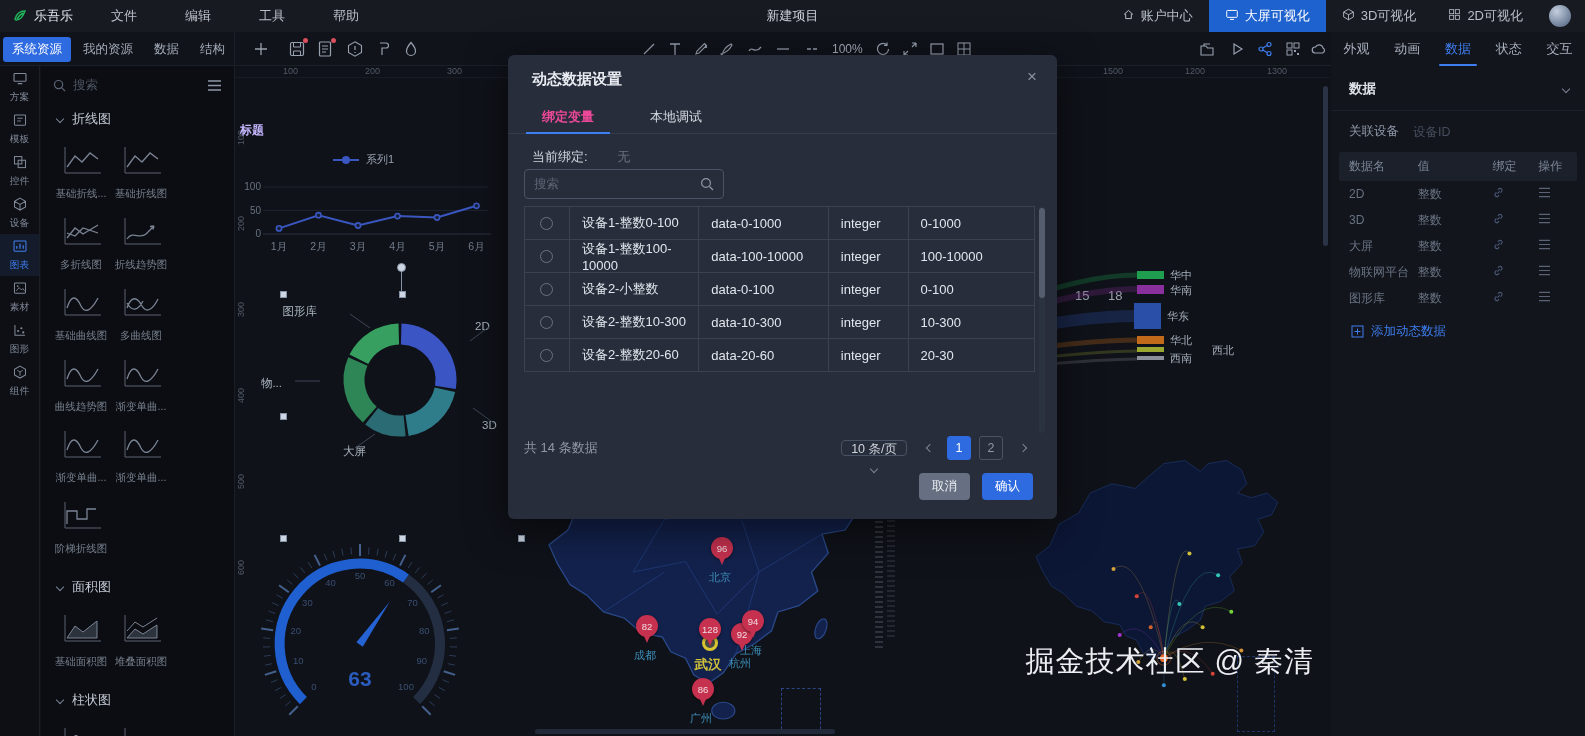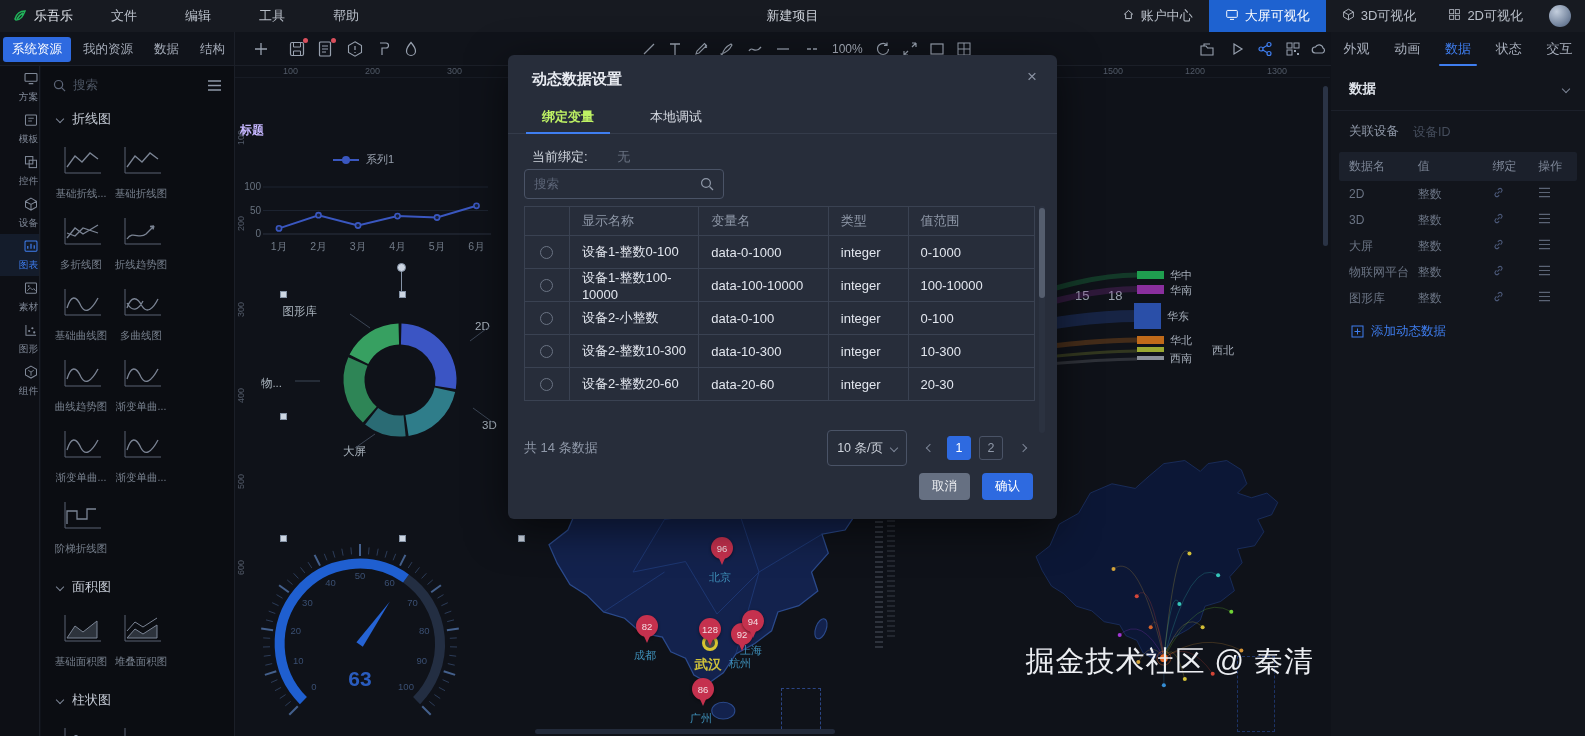--- a/index.html
+++ b/index.html
@@ -28,21 +28,21 @@
   .ticon svg { width:18px; height:18px; display:block; }
   .ticon .reddot { position:absolute; right:-2px; top:-2px; width:5px; height:5px; border-radius:50%; background:#d94f5c; }
   .zoomlvl { position:absolute; top:10px; color:#a6adba; font-size:12px; cursor:pointer; }
   .insp-tabs { position:absolute; left:1331px; top:0; width:254px; height:34px; display:flex; align-items:center; justify-content:space-around; background:#12151c; }
   .insp-tab { position:relative; color:#aab1be; cursor:pointer; padding:7px 2px; font-size:13px; }
   .insp-tab.active { color:#3f7ef0; }
   .insp-tab.active::after { content:""; position:absolute; left:-4px; right:-4px; bottom:-1px; height:2px; background:#3f7ef0; border-radius:1px; }
 
   
   .rail { position:absolute; left:0; top:66px; width:40px; height:670px; background:#0d0f15; border-right:1px solid #1b1f28; z-index:3; }
-  .rail-item { height:42px; display:flex; flex-direction:column; align-items:flex-end; justify-content:center; gap:2px; color:#8089 98; color:#808998; cursor:pointer; }
+  .rail-item { height:42px; display:flex; flex-direction:column; align-items:center; justify-content:center; gap:2px; color:#8089 98; color:#808998; cursor:pointer; }
   .rail-item svg { width:16px; height:16px; }
   .rail-item span { font-size:10.5px; transform:scale(.92); }
   .rail-item.active { background:#141c2b; color:#3f7ef0; }
 
   
   .libpanel { position:absolute; left:41px; top:66px; width:194px; height:670px; background:#0b0d12; border-right:1px solid #1b1f28; overflow:hidden; z-index:3; }
   .libsearch { display:flex; align-items:center; margin:12px 12px 4px 12px; gap:8px; }
   .libsearch .searchbox { flex:1; display:flex; align-items:center; gap:7px; color:#4d5664; }
   .libsearch input { background:transparent; border:none; outline:none; color:#aab1be; font-size:12.5px; width:90px; }
   .libsearch input::placeholder { color:#4d5664; }
@@ -97,41 +97,41 @@
   .dc2 { width:48px; color:#4b5878; }
   .dc3 { width:30px; color:#5b6475; }
   .addlink { display:flex; align-items:center; gap:7px; margin:12px 0 0 20px; color:#3f7ef0; font-size:12.5px; cursor:pointer; }
 
   
   .modal { position:absolute; left:508px; top:55px; width:549px; height:464px; background:#272d3a; border-radius:6px; box-shadow:0 10px 40px rgba(0,0,0,.55); z-index:20; }
   .modal-title { position:absolute; left:24px; top:15px; font-size:15px; font-weight:bold; color:#e9ecf2; }
   .modal-close { position:absolute; right:14px; top:10px; font-size:17px; color:#8a92a2; cursor:pointer; padding:2px 6px; }
   .mtabs { position:absolute; left:0; top:46px; width:100%; height:33px; border-bottom:1px solid #343b4a; display:flex; padding-left:34px; gap:56px; }
   .mtab { position:relative; font-size:13px; color:#d6dae2; cursor:pointer; padding-top:7px; }
-  .mtab.active { color:#bef264; font-weight:bold; }
+  .mtab.active { color:#ec4899; font-weight:bold; }
   .mtab.active::after { content:""; position:absolute; left:-16px; right:-16px; bottom:-1px; height:2px; background:#3f7ef0; }
   .mbind { position:absolute; left:24px; top:93px; font-size:13px; color:#cfd4dd; }
   .mbind .none { color:#6a7383; margin-left:26px; }
   .msearch { position:absolute; left:16px; top:114px; width:200px; height:30px; border:1px solid #4a5366; border-radius:4px; display:flex; align-items:center; padding:0 9px; gap:6px; }
   .msearch input { flex:1; background:transparent; border:none; outline:none; color:#cfd4dd; font-size:12.5px; min-width:0; }
   .msearch input::placeholder { color:#5d6678; }
   .mtable { position:absolute; left:16px; top:151px; width:511px; border:1px solid #3a4252; border-bottom:none; }
   .mtr { display:flex; border-bottom:1px solid #3a4252; }
   .mtr > div { border-right:1px solid #3a4252; padding:0 12px; display:flex; align-items:center; font-size:13px; }
   .mtr > div:last-child { border-right:none; }
   .mtr.mhead { height:29px; color:#8f98a8; }
   .mtr.mbody { height:33px; color:#e2e6ee; }
   .mc0 { width:45px; justify-content:center; }
   .mc1 { width:130px; } .mc2 { width:130px; } .mc3 { width:80px; } .mc4 { width:126px; }
   .radio { width:13px; height:13px; border:1px solid #6a7383; border-radius:50%; cursor:pointer; }
   .mscroll { position:absolute; left:531px; top:153px; width:6px; height:90px; background:#555e6e; border-radius:3px; }
   .mscroll-track { position:absolute; left:531px; top:151px; width:6px; height:227px; background:#2b3240; border-radius:3px; }
   .mpager { position:absolute; left:16px; top:378px; width:511px; height:30px; display:flex; align-items:center; }
   .mtotal { color:#8f98a8; font-size:13px; }
-  .psize { margin-left:auto; display:flex; align-items:center; gap:8px; border:1px solid #4a5366; border-radius:4px; height:36px; padding:0 9px; color:#cfd4dd; font-size:12.5px; cursor:pointer; }
+  .psize { margin-left:auto; display:flex; align-items:center; gap:8px; border:1px solid #4a5366; border-radius:4px; height:16px; padding:0 9px; color:#cfd4dd; font-size:12.5px; cursor:pointer;flex-direction:column; }
   .parrow { width:22px; height:24px; display:flex; align-items:center; justify-content:center; color:#aab2c0; cursor:pointer; margin-left:10px; }
   .pnum { width:24px; height:24px; border-radius:3px; display:flex; align-items:center; justify-content:center; font-size:12.5px; margin-left:8px; cursor:pointer; border:1px solid #4a5366; color:#8f98a8; }
   .pnum.active { background:#2e6ae0; border-color:#2e6ae0; color:#fff; }
   .mfooter { position:absolute; right:24px; top:418px; display:flex; gap:12px; }
   .btn { height:27px; padding:0 13px; border-radius:4px; font-size:12.5px; display:flex; align-items:center; cursor:pointer; }
   .btn.cancel { background:#667082; color:#f0f2f5; }
   .btn.confirm { background:#2e6ae0; color:#fff; }
 </style>
 </head>
 <body>
@@ -894,27 +894,20 @@
       <span class="none">无</span>
     </div>
     <div class="msearch">
       <input placeholder="搜索" style="">
       <svg width="14" height="14" viewBox="0 0 14 14">
           <circle cx="6" cy="6" r="4.4" fill="none" stroke="#8f98a8" stroke-width="1.2"></circle>
           <path d="M9.5 9.5 L13 13" stroke="#8f98a8" stroke-width="1.2"></path>
         </svg>
     </div>
     <div class="mtable" id="mtable">
-        <div class="mtr mhead">
-    <div class="mc0"></div>
-    <div class="mc1">显示名称</div>
-    <div class="mc2">变量名</div>
-    <div class="mc3">类型</div>
-    <div class="mc4">值范围</div>
-  </div>
         <div class="mtr mbody">
     <div class="mc0">
             <span class="radio"></span>
           </div>
     <div class="mc1">设备1-整数0-100</div>
     <div class="mc2">data-0-1000</div>
     <div class="mc3">integer</div>
     <div class="mc4">0-1000</div>
   </div>
         <div class="mtr mbody">

